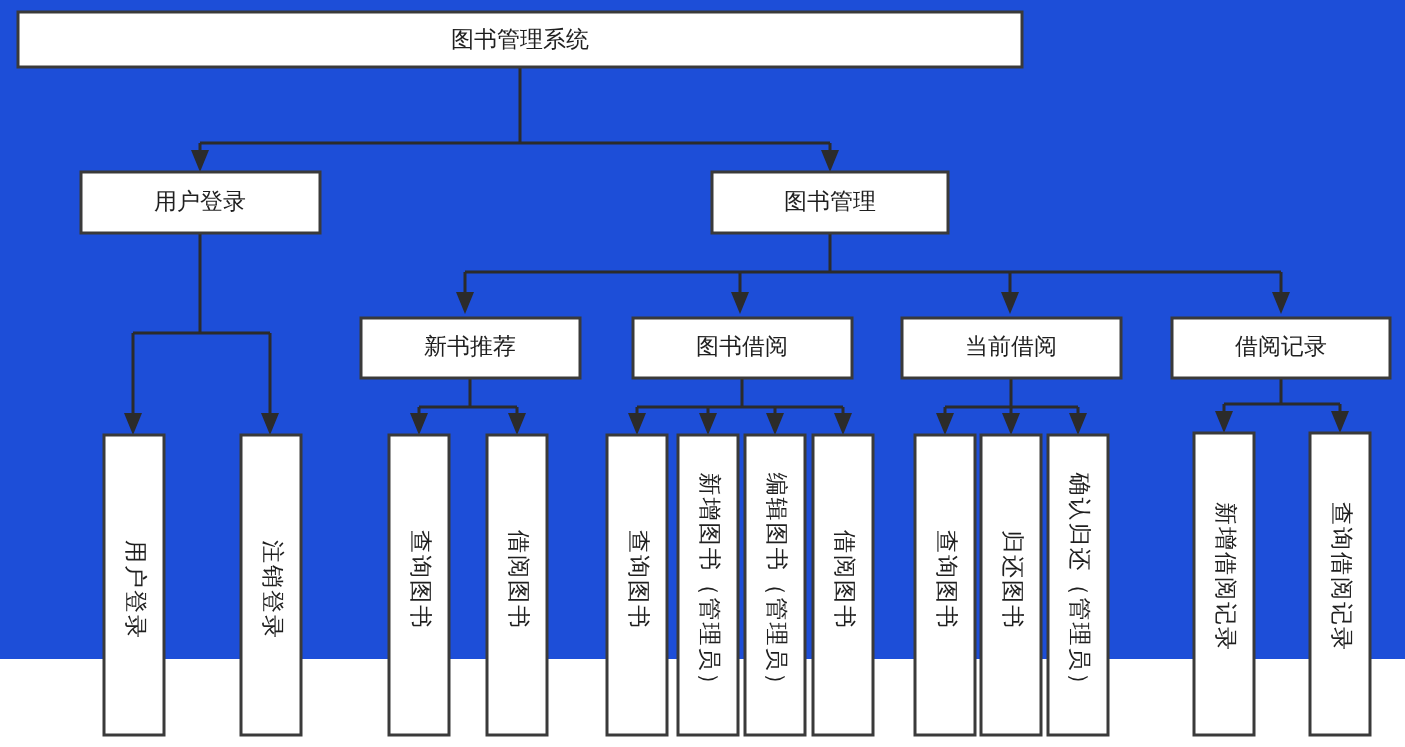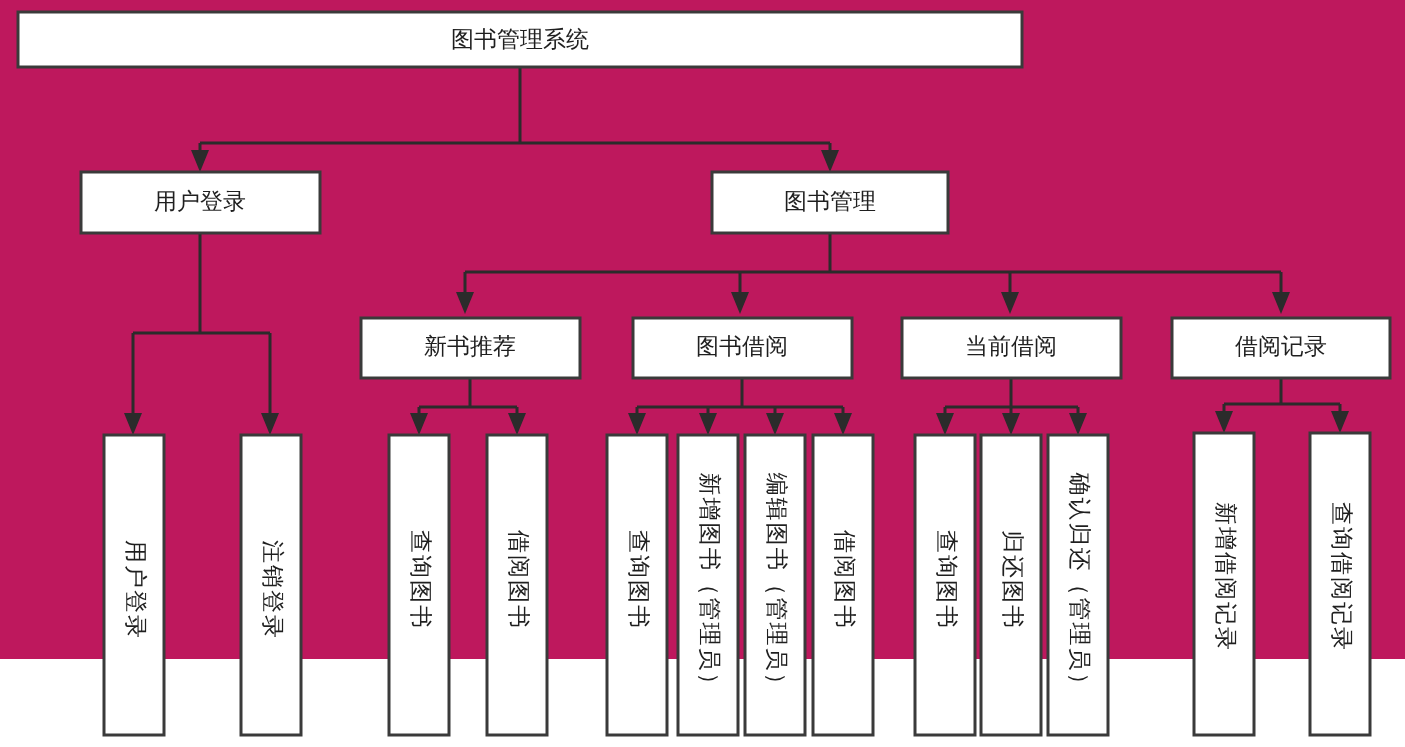--- a/index.html
+++ b/index.html
@@ -10,21 +10,21 @@
   body {
     width: 1405px;
     height: 747px;
     font-family: "Liberation Sans", "DejaVu Sans", sans-serif;
     overflow: hidden;
   }
   #diagram-root {
     position: relative;
     width: 1405px;
     height: 659px;
-    background: #be185d;
+    background: #1d4ed8;
   }
   svg.diagram-canvas {
     position: absolute;
     left: 0;
     top: 0;
     width: 1405px;
     height: 747px;
     display: block;
   }
   .node-box {

